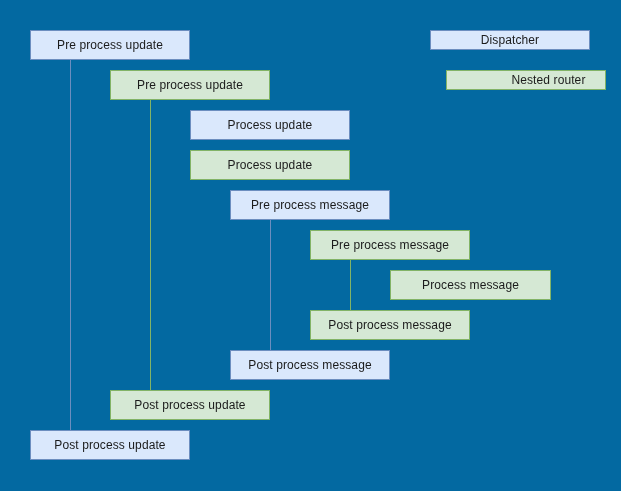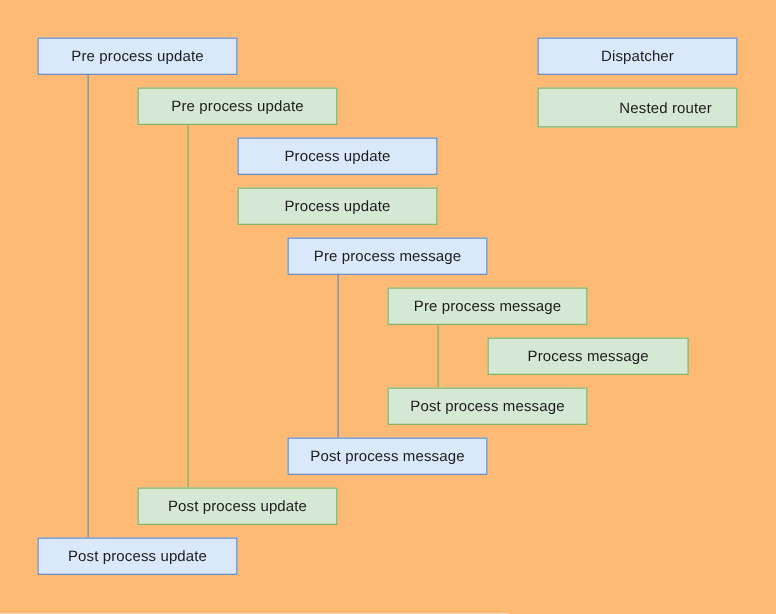--- a/index.html
+++ b/index.html
@@ -7,21 +7,21 @@
     padding: 0;
     background: #ffffff;
   }
   body {
     font-family: "Liberation Sans", sans-serif;
   }
   #canvas {
     position: relative;
     width: 621px;
     height: 491px;
-    background: #fdba74;
+    background: #0369a1;
     overflow: hidden;
   }
   .node {
     position: absolute;
     box-sizing: border-box;
     border-width: 1px;
     border-style: solid;
     display: flex;
     align-items: center;
     justify-content: center;
@@ -75,17 +75,17 @@
   <div class="node green" style="left:390px; top:270px; width:161px; height:30px;">Process message</div>
 
   <div class="node green" style="left:310px; top:310px; width:160px; height:30px;">Post process message</div>
 
   <div class="node blue" style="left:230px; top:350px; width:160px; height:30px;">Post process message</div>
 
   <div class="node green" style="left:110px; top:390px; width:160px; height:30px;">Post process update</div>
 
   <div class="node blue" style="left:30px; top:430px; width:160px; height:30px;">Post process update</div>
 
-  <div class="node blue" style="left:430px; top:30px; width:160px; height:30px;">Dispatcher</div>
+  <div class="node blue" style="left:430px; top:30px; width:160px; height:20px;">Dispatcher</div>
 
-  <div class="node green" style="left:430px; top:70px; width:160px; height:32px;padding-left:45px;">Nested router</div>
+  <div class="node green" style="left:446px; top:70px; width:160px; height:20px;padding-left:45px;">Nested router</div>
 
 </div>
 
 </body></html>

